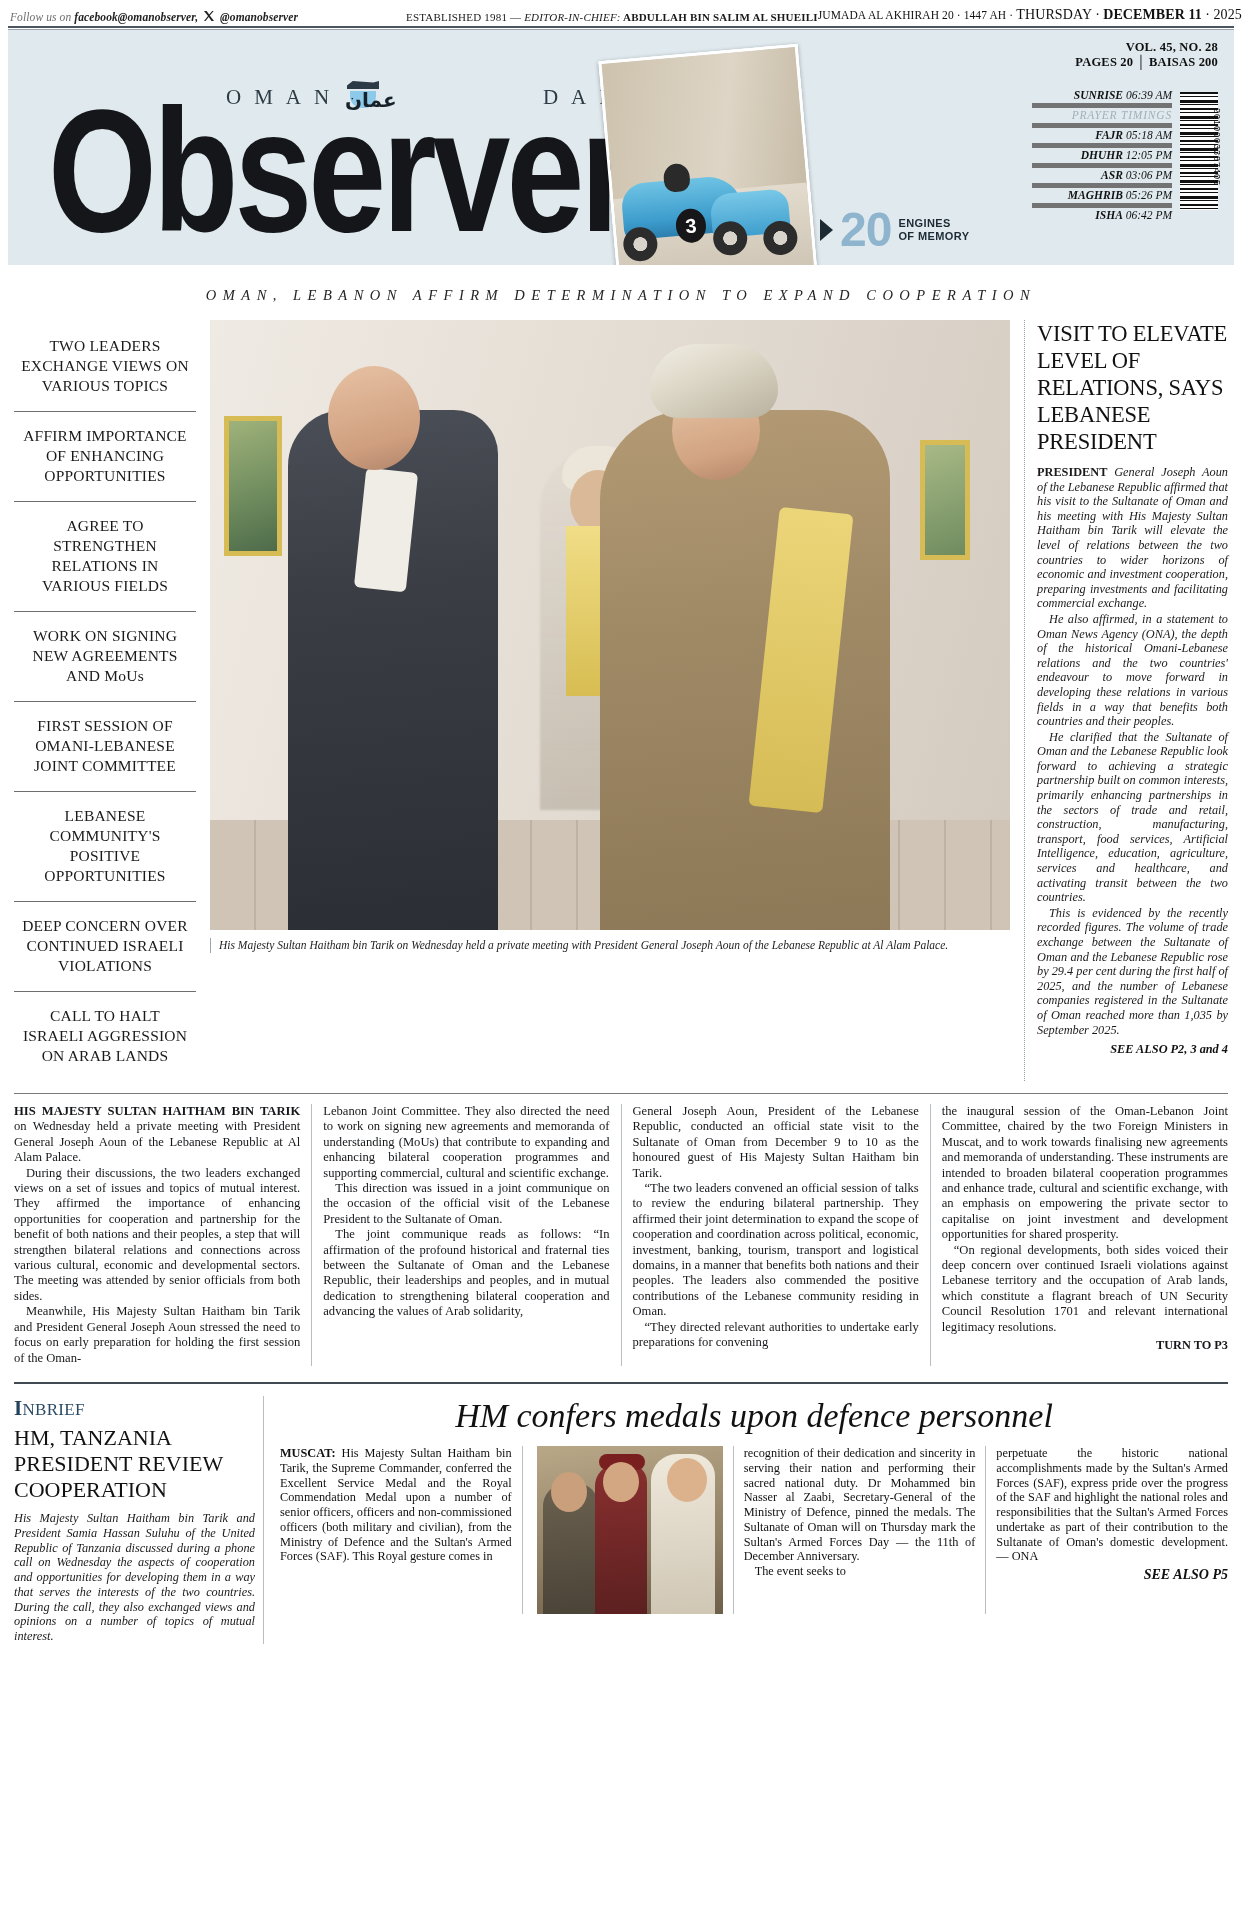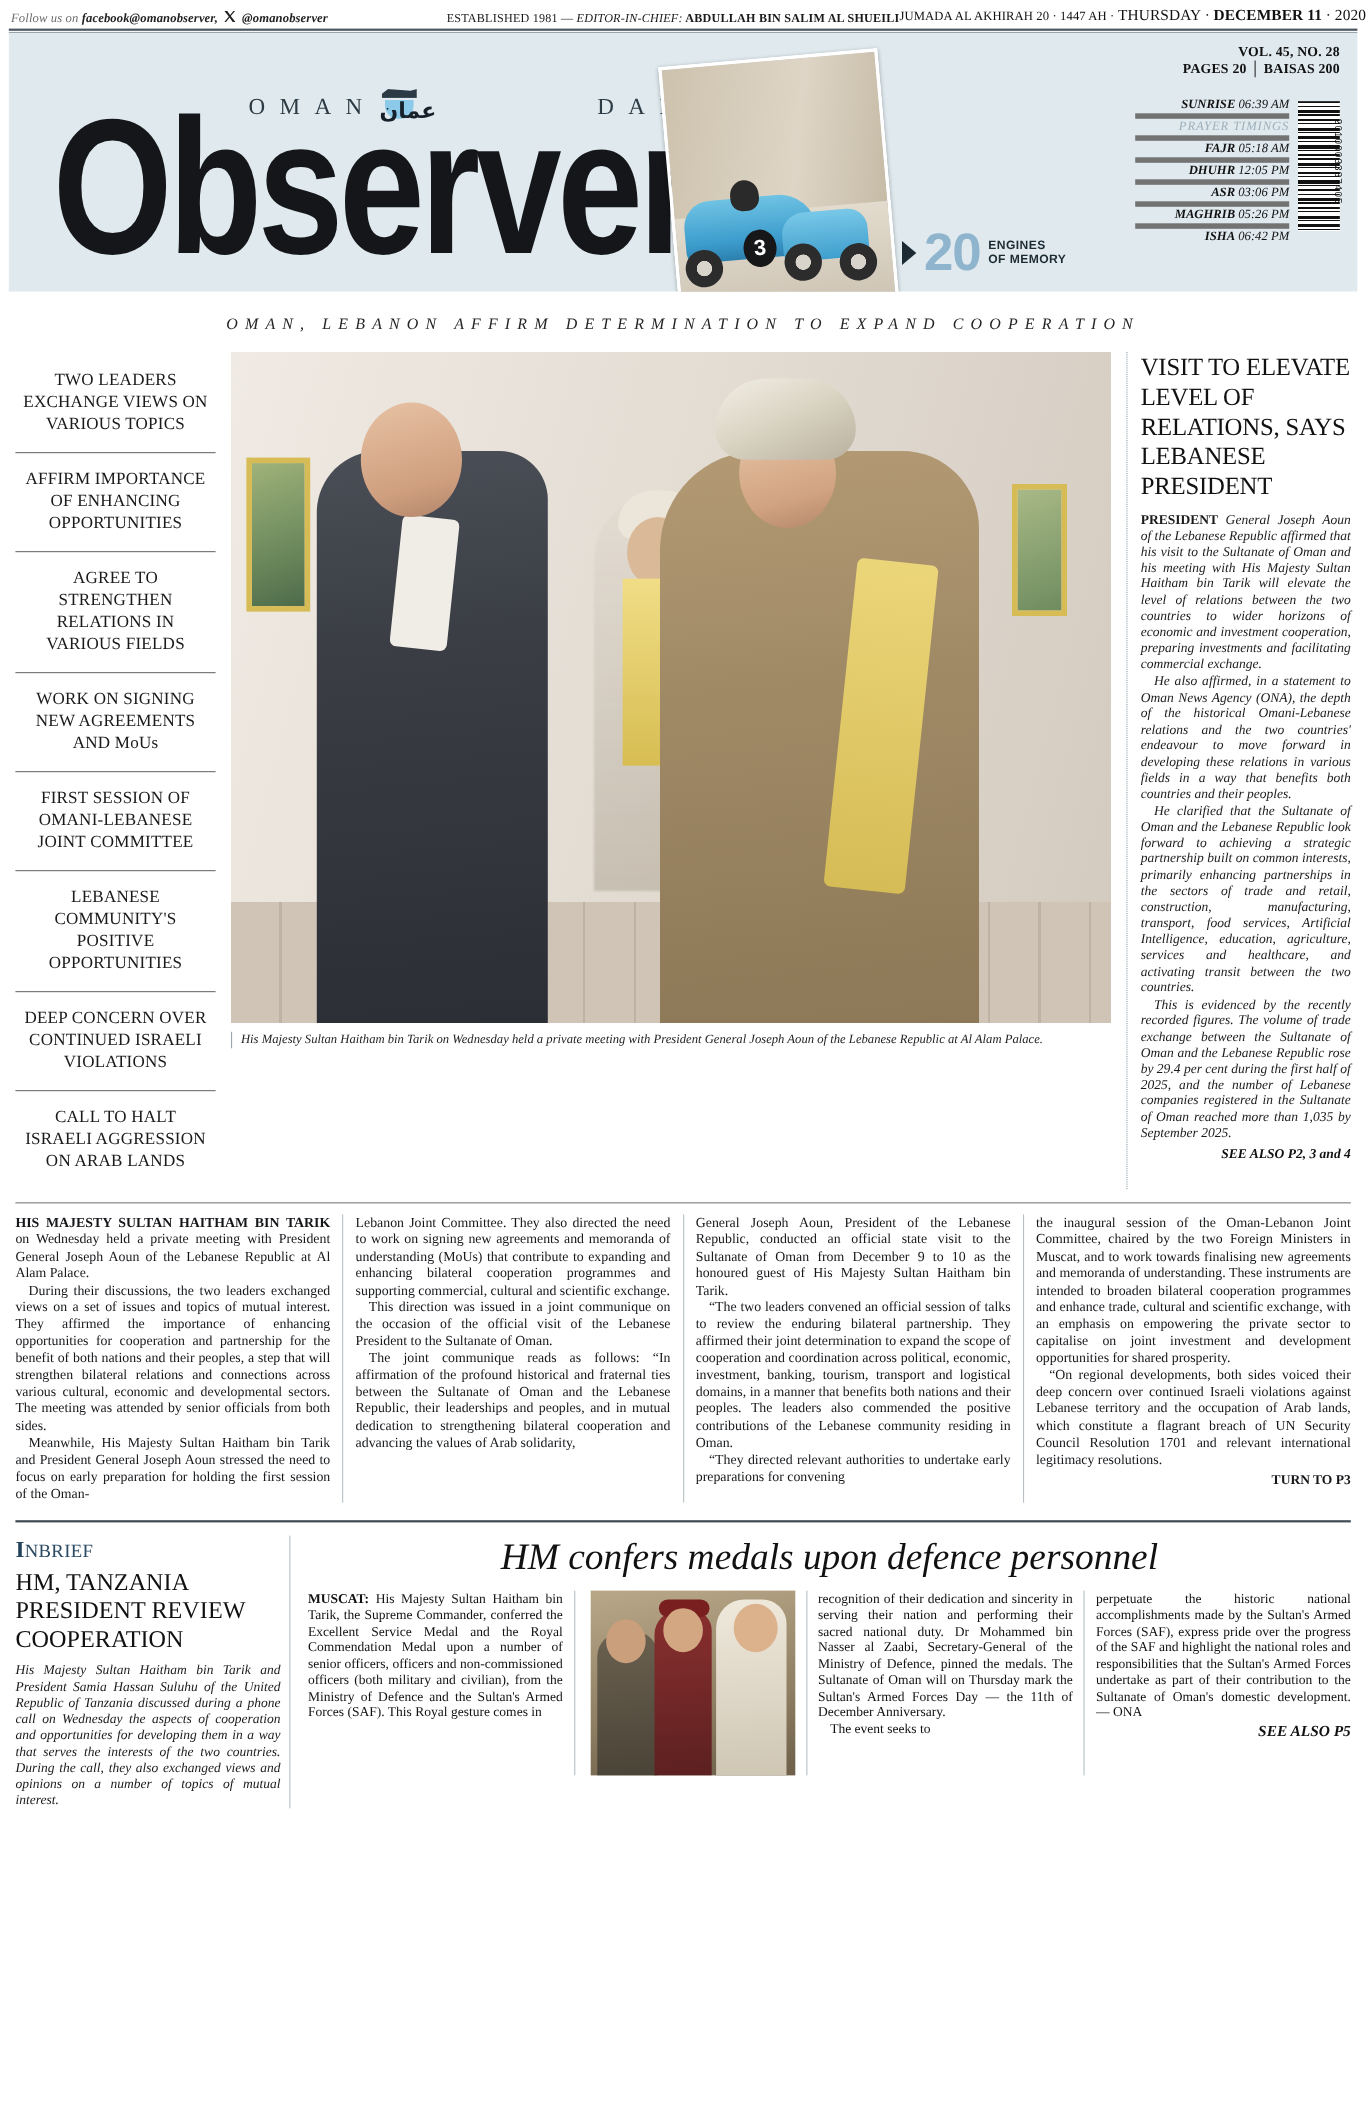--- a/index.html
+++ b/index.html
@@ -370,21 +370,21 @@
       </svg>
       <b>@omanobserver</b>
     </div>
     <div class="estab">
       <span>ESTABLISHED 1981 — </span><i>EDITOR-IN-CHIEF:</i><b> ABDULLAH BIN SALIM AL SHUEILI</b>
     </div>
     <div class="datestrip">
       <span class="hijri">JUMADA AL AKHIRAH 20 · 1447 AH ·</span>
       <span class="dayname">THURSDAY ·</span>
       <span class="gdate">DECEMBER 11</span>
-      <span class="dayname">· 2020</span>
+      <span class="dayname">· 2025</span>
     </div>
   </div>
   <div class="rule-double"></div>
 
   <div class="masthead">
     <div class="oman-daily">OMAN&nbsp;&nbsp;&nbsp;&nbsp;&nbsp;&nbsp;&nbsp;&nbsp;&nbsp;&nbsp;&nbsp;DAILY</div>
     <div class="arabic-logo">
       <span class="swash"></span>
       <span class="tint"></span>
       <span class="glyph">عمان</span>

